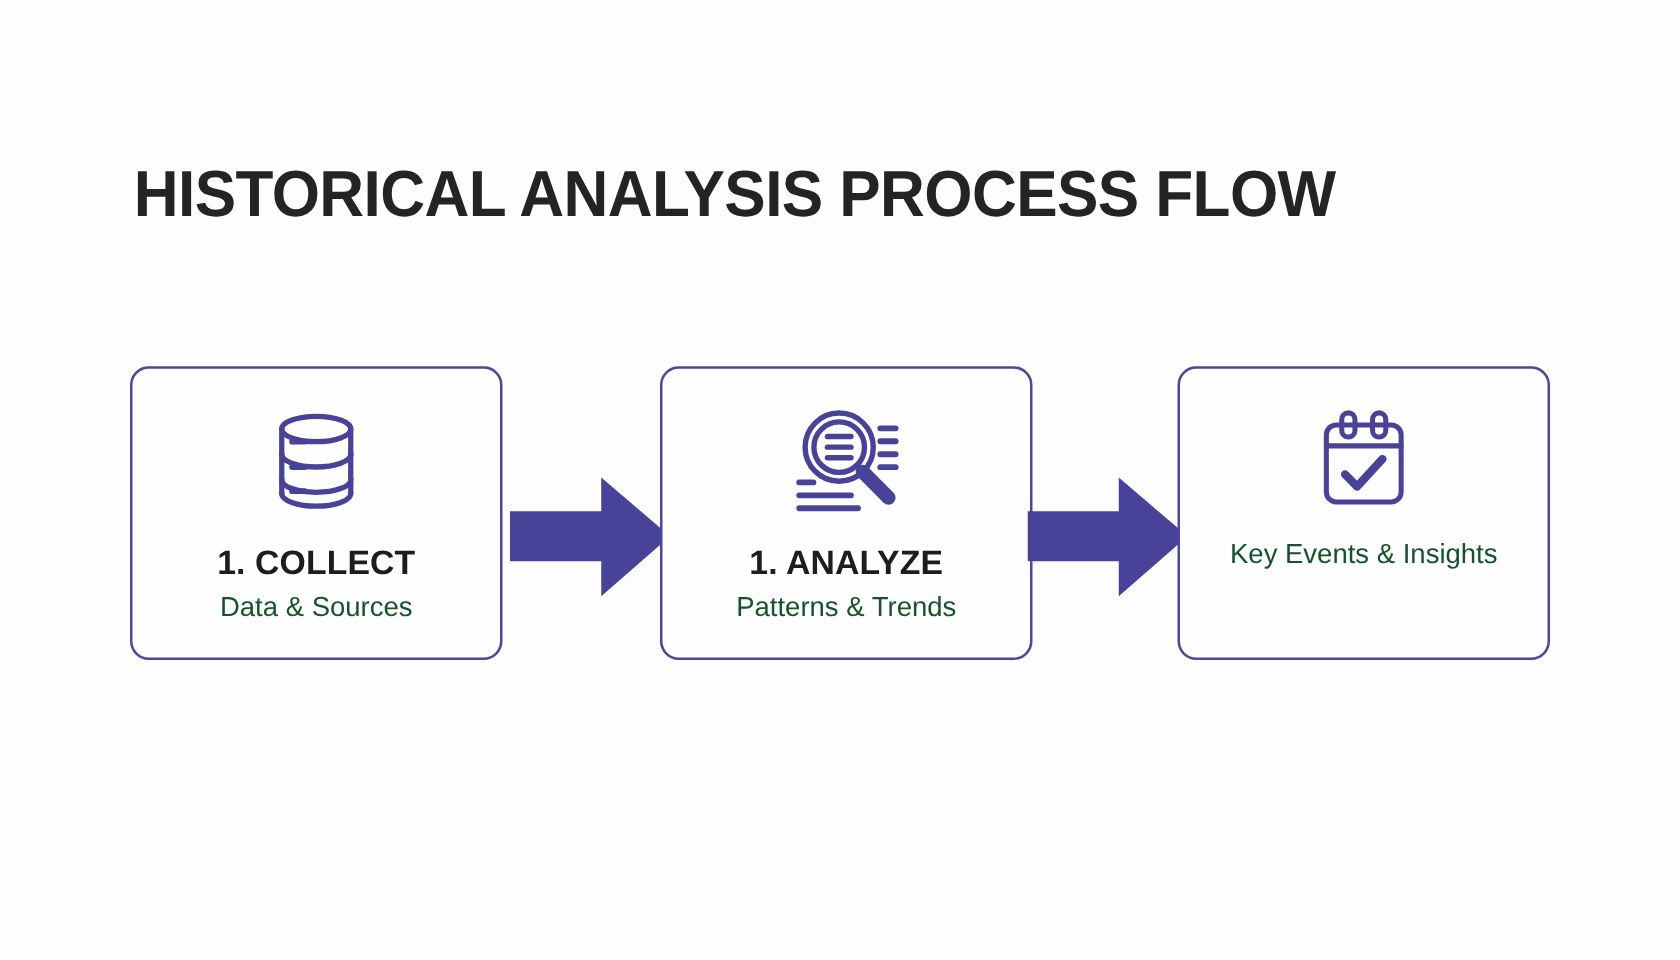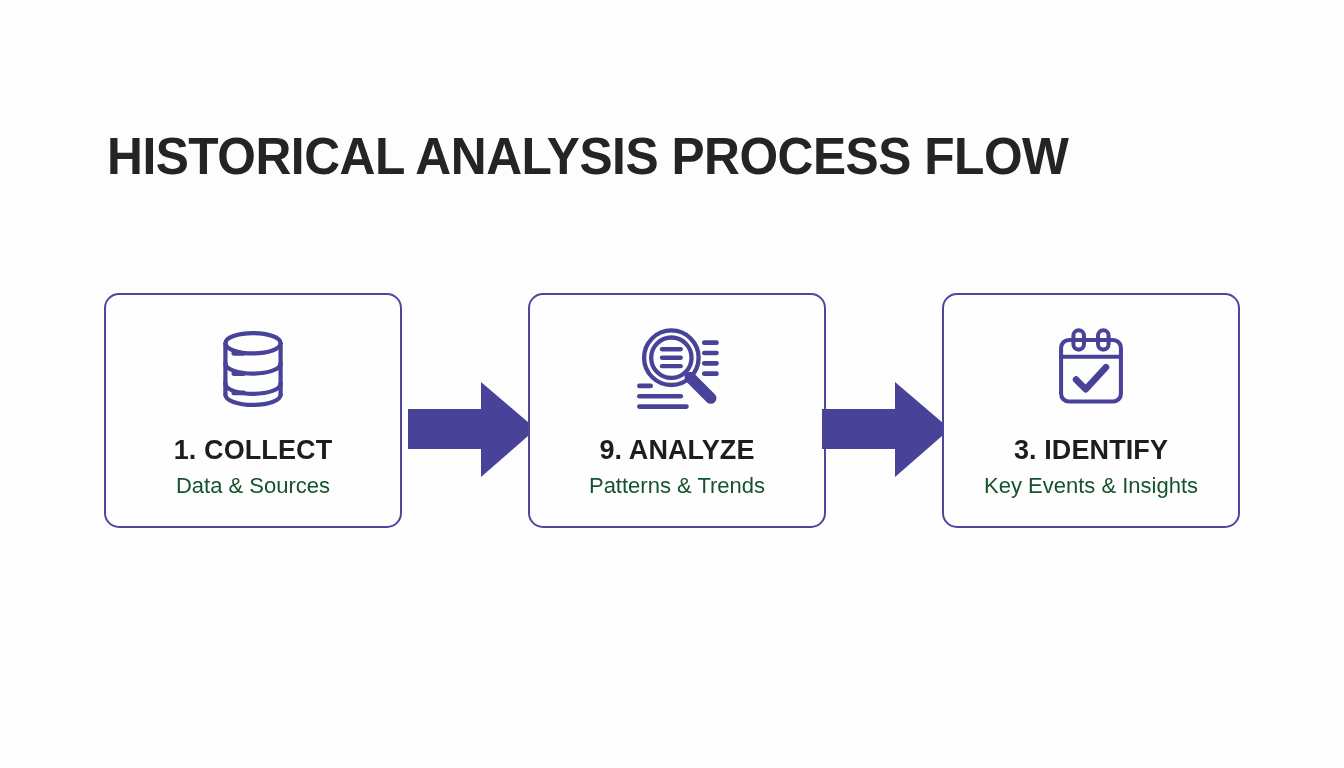--- a/index.html
+++ b/index.html
@@ -138,37 +138,36 @@
         <path d="M79 22 h13" stroke-width="5"></path>
         <path d="M79 33 h13" stroke-width="5"></path>
         <path d="M79 44 h13" stroke-width="5"></path>
         <path d="M79 55 h13" stroke-width="5"></path>
         <path d="M64 59 L86 81" stroke-width="12"></path>
         <path d="M10 68 h12" stroke-width="5"></path>
         <path d="M10 79 h44" stroke-width="5"></path>
         <path d="M10 90 h50" stroke-width="5"></path>
       </svg>
     </div>
-    <div class="card-title">9. ANALYZE</div>
+    <div class="card-title">1. ANALYZE</div>
     <div class="card-sub">Patterns &amp; Trends</div>
   </div>
 
   <div class="arrow arrow-2">
     <svg viewBox="0 0 129 105" preserveAspectRatio="none">
       <path d="M0 32 H73 V5 L128 52 L73 100 V72 H0 Z" fill="#484399"></path>
     </svg>
   </div>
 
   <div class="card card-3">
     <div class="icon-wrap">
       <svg viewBox="0 0 100 100" width="88" height="88" fill="none" stroke="#484399" stroke-width="4.6" stroke-linecap="round" stroke-linejoin="round">
         <rect x="16" y="17" width="68" height="70" rx="9"></rect>
         <path d="M16 36 H84"></path>
         <rect x="30" y="6" width="12" height="22" rx="6"></rect>
         <rect x="58" y="6" width="12" height="22" rx="6"></rect>
         <path d="M33 62 L44 73 L67 48" stroke-width="7.5"></path>
       </svg>
     </div>
-    <div class="card-title">3. IDENTIFY</div>
     <div class="card-sub">Key Events &amp; Insights</div>
   </div>
 
 </div>
 
 </body></html>

